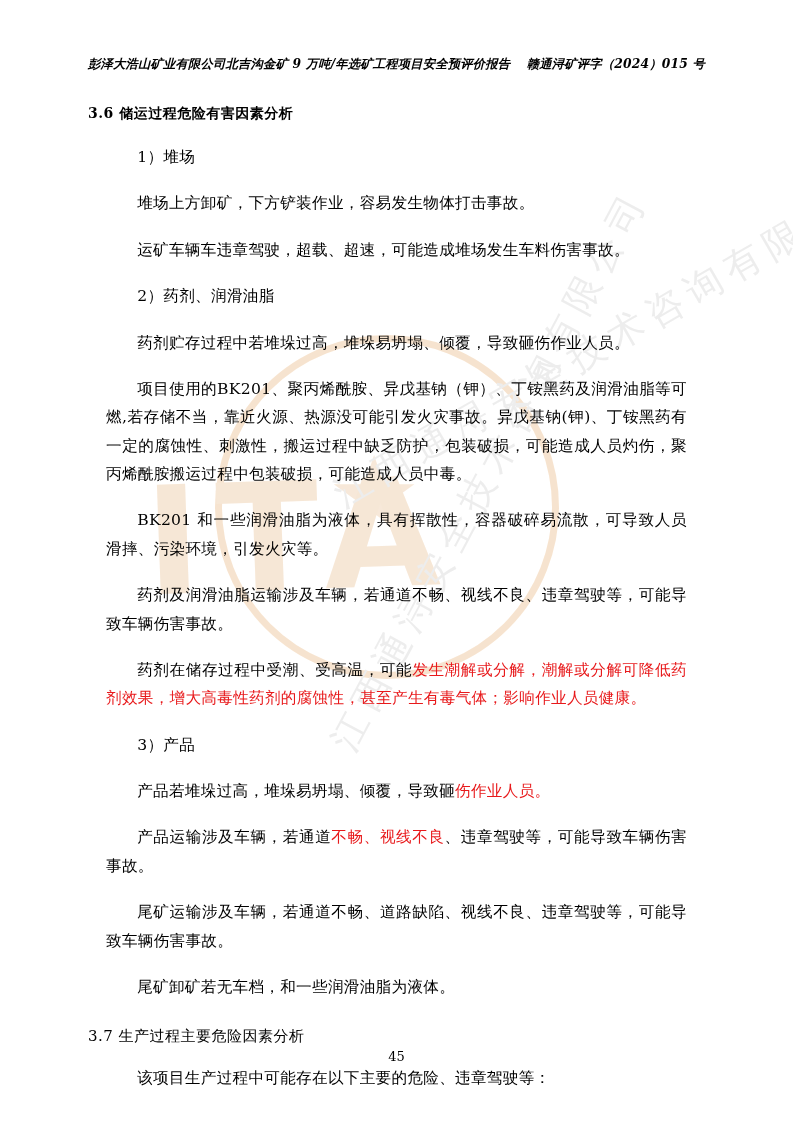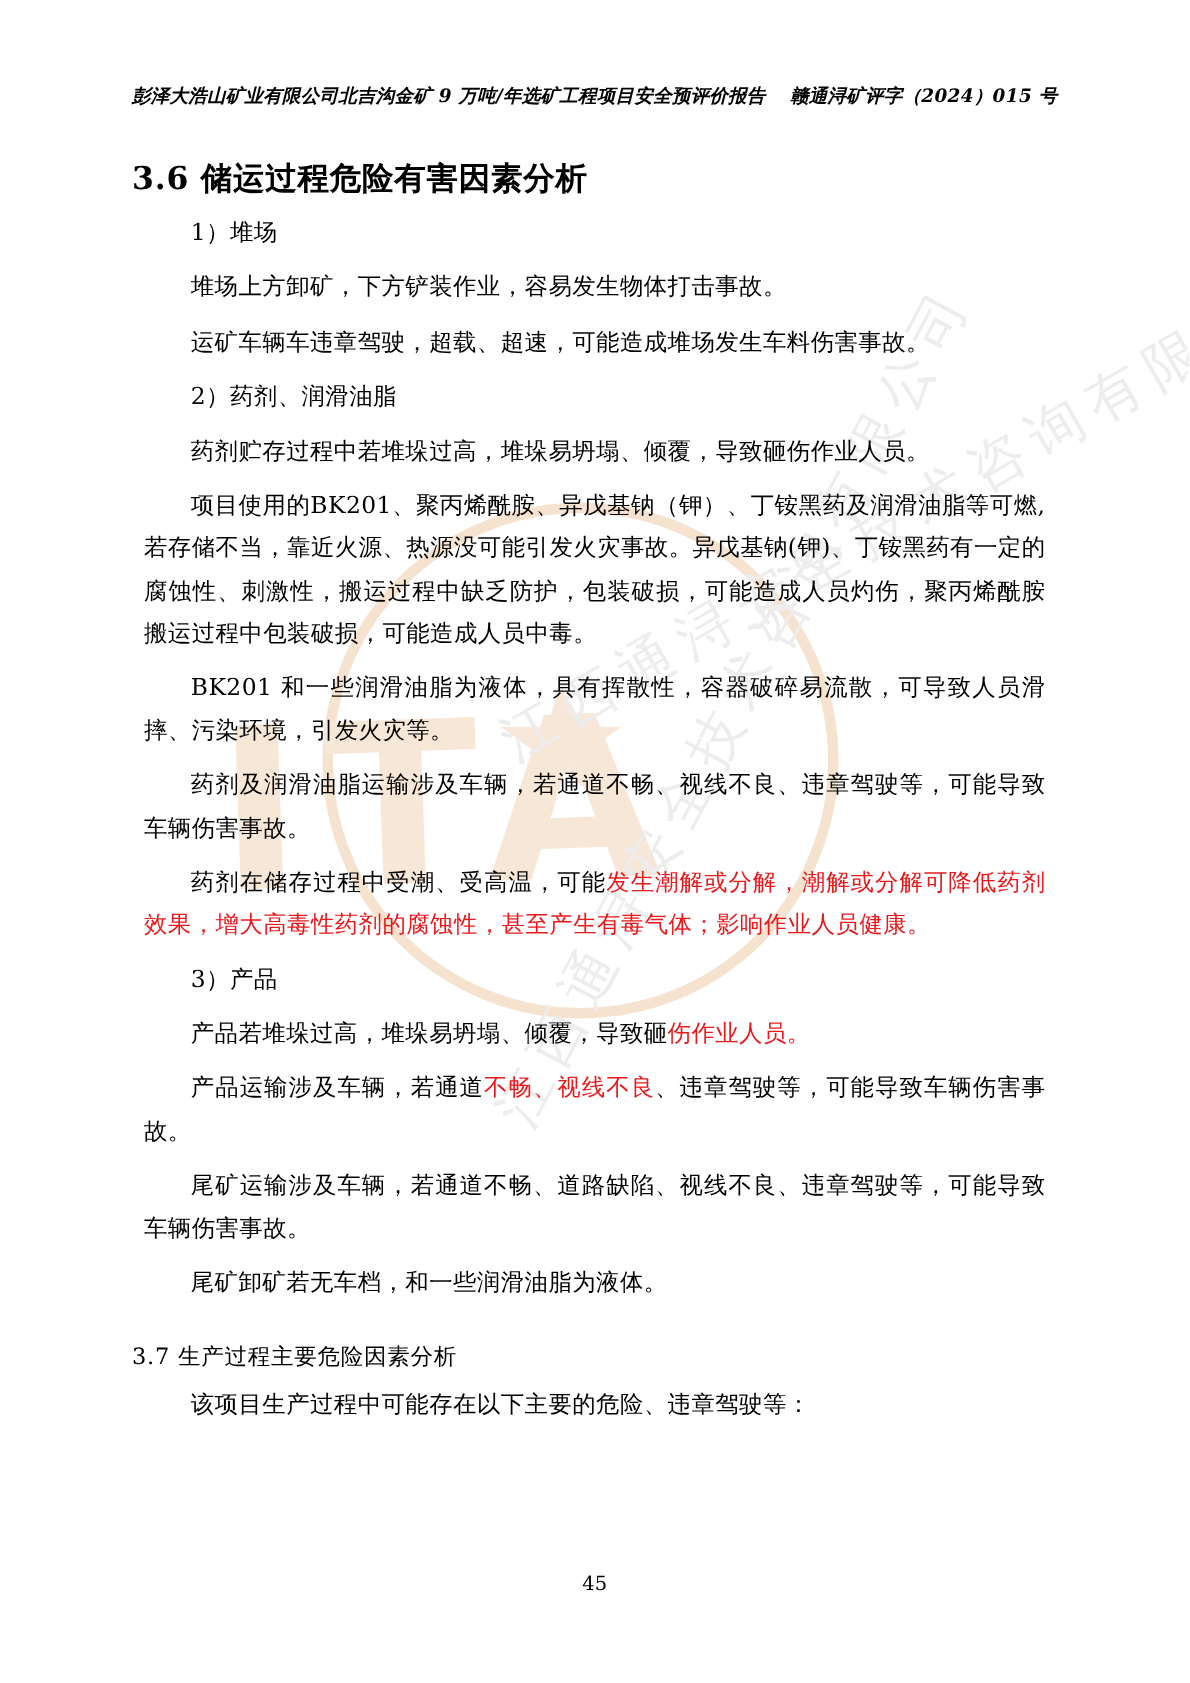--- a/index.html
+++ b/index.html
@@ -29,37 +29,37 @@
     font-size: 12.3px;
     font-weight: bold;
     letter-spacing: 0.2px;
     white-space: nowrap;
     font-style: italic;
   }
   .header-left { }
   .header-right { }
 
   .section-title {
-    font-size: 21px;
+    font-size: 14px;
     font-weight: bold;
     margin-top: 32px;
-    margin-bottom: 8px;
+    margin-bottom: 20px;
     letter-spacing: 0.5px;
   }
   .section-title-2 {
     font-size: 15px;
     font-weight: normal;
     margin-top: 26px;
     margin-bottom: 8px;
     letter-spacing: 0.5px;
   }
   p.para {
     font-size: 15.6px;
     line-height: 1.82;
-    margin: 8px;
+    margin: 18px;
     text-indent: 2em;
     text-align: justify;
     letter-spacing: 0.3px;
   }
   .red { color: #e8191b; }
   .page-number {
     position: absolute;
     left: 0;
     right: 0;
     top: 1049px;

